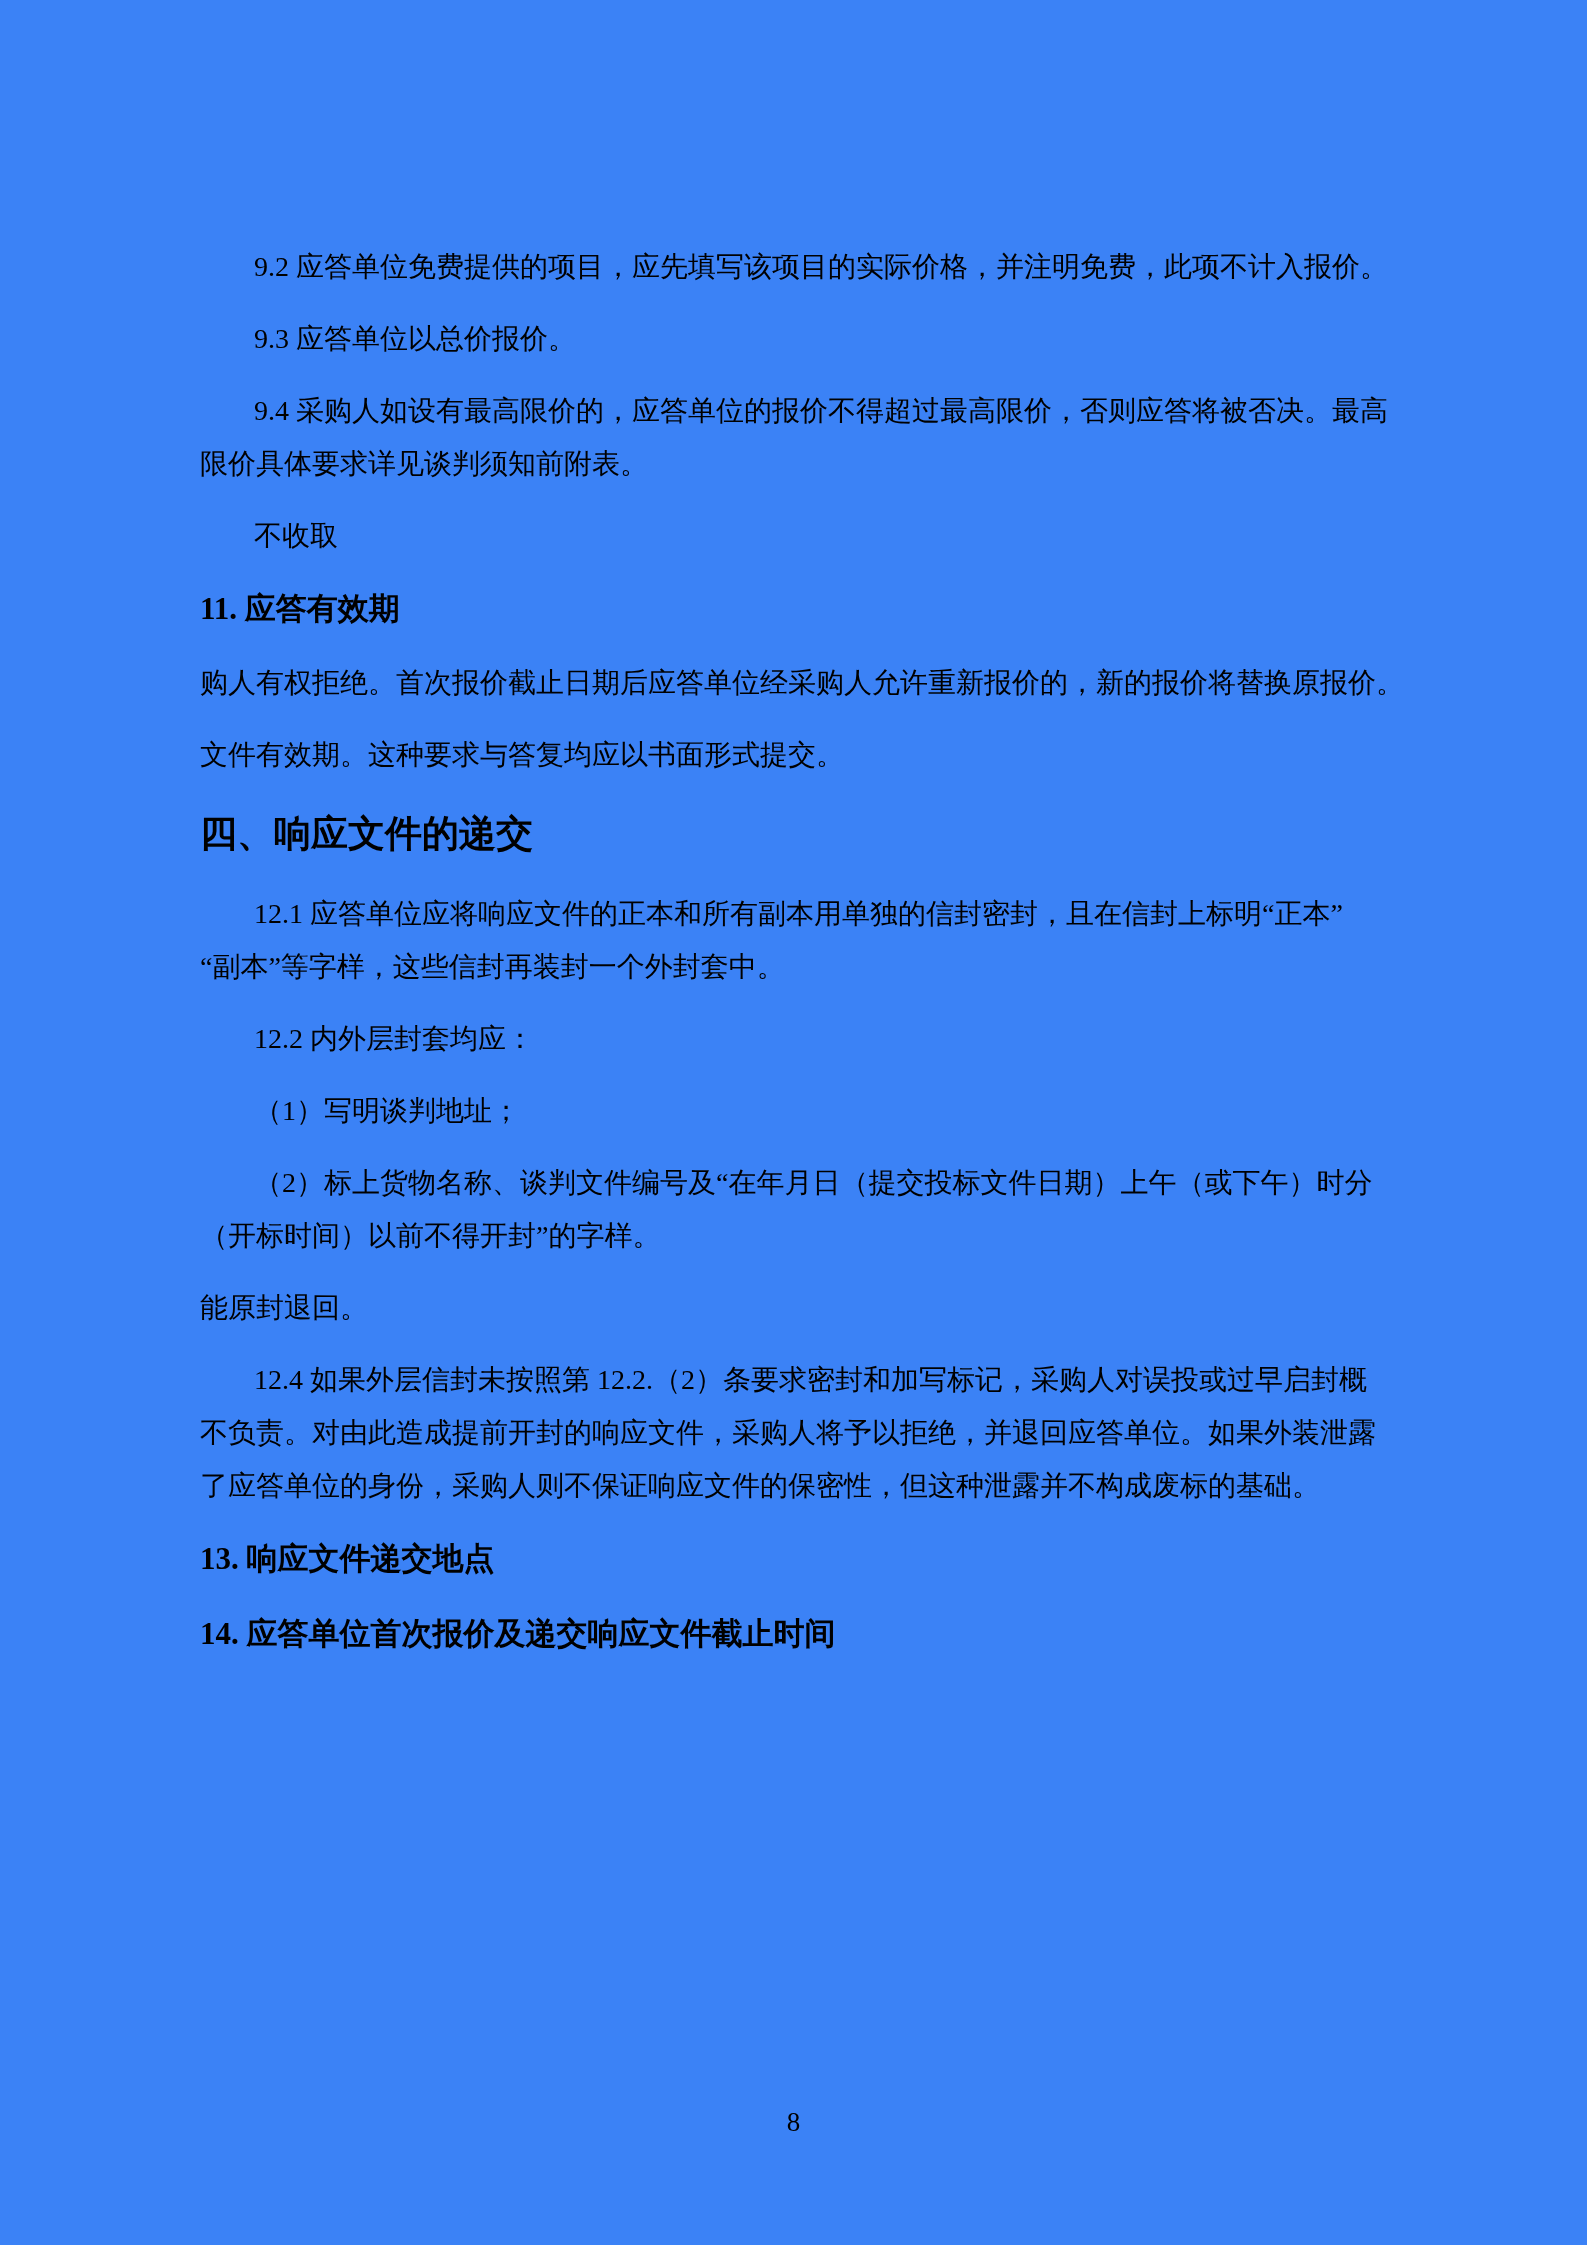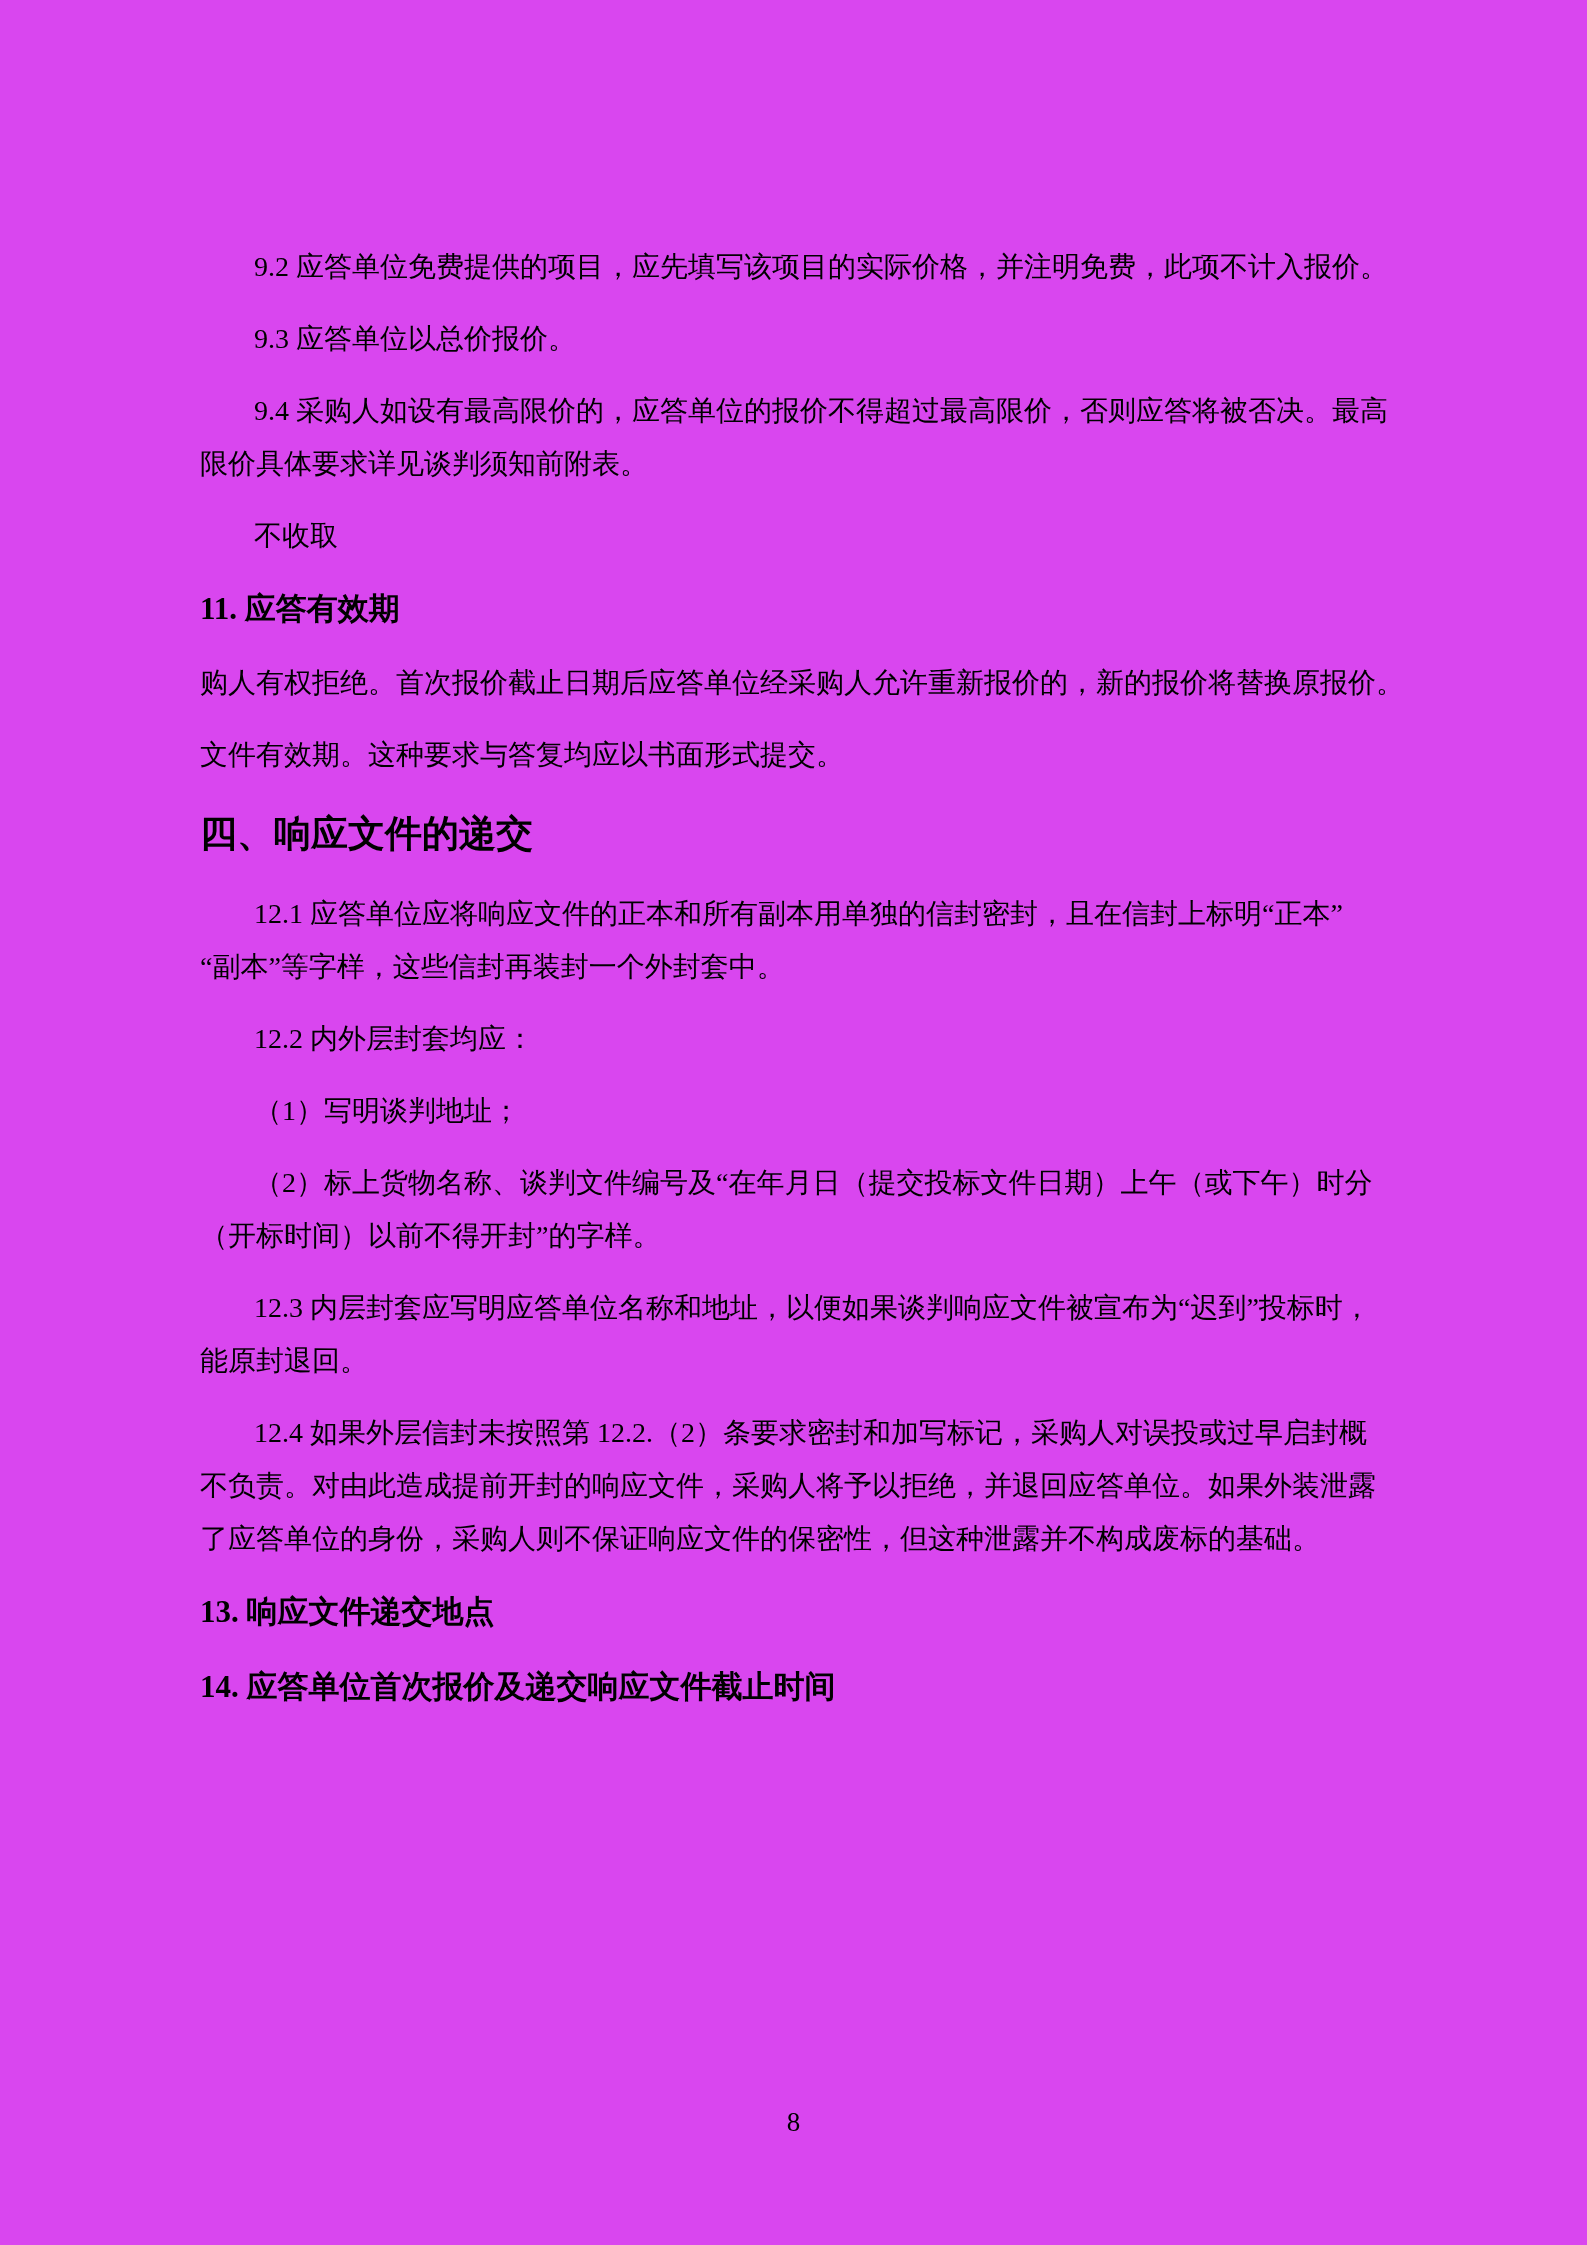--- a/index.html
+++ b/index.html
@@ -1,20 +1,20 @@
 <!DOCTYPE html>
 <html lang="zh"><head>
 <meta charset="utf-8">
 <style>
   html, body { margin: 0; padding: 0; background: #ffffff; }
   .doc {
     position: relative;
     width: 1587px;
     height: 2245px;
-    background: #d946ef;
+    background: #3b82f6;
     color: #000000;
     font-family: "Liberation Serif", "DejaVu Serif", serif;
     overflow: hidden;
   }
   .page-body {
     position: absolute;
     left: 200px;
     top: 240px;
     width: 1250px;
   }
@@ -74,21 +74,20 @@
         <div class="line indent">12.2 内外层封套均应：</div>
       </div>
       <div class="p">
         <div class="line indent">（1）写明谈判地址；</div>
       </div>
       <div class="p">
         <div class="line indent">（2）标上货物名称、谈判文件编号及“在年月日（提交投标文件日期）上午（或下午）时分</div>
         <div class="line">（开标时间）以前不得开封”的字样。</div>
       </div>
       <div class="p">
-        <div class="line indent">12.3 内层封套应写明应答单位名称和地址，以便如果谈判响应文件被宣布为“迟到”投标时，</div>
         <div class="line">能原封退回。</div>
       </div>
       <div class="p">
         <div class="line indent">12.4 如果外层信封未按照第 12.2.（2）条要求密封和加写标记，采购人对误投或过早启封概</div>
         <div class="line">不负责。对由此造成提前开封的响应文件，采购人将予以拒绝，并退回应答单位。如果外装泄露</div>
         <div class="line">了应答单位的身份，采购人则不保证响应文件的保密性，但这种泄露并不构成废标的基础。</div>
       </div>
       <div class="h3">
         <div class="line">13.  响应文件递交地点</div>
       </div>

